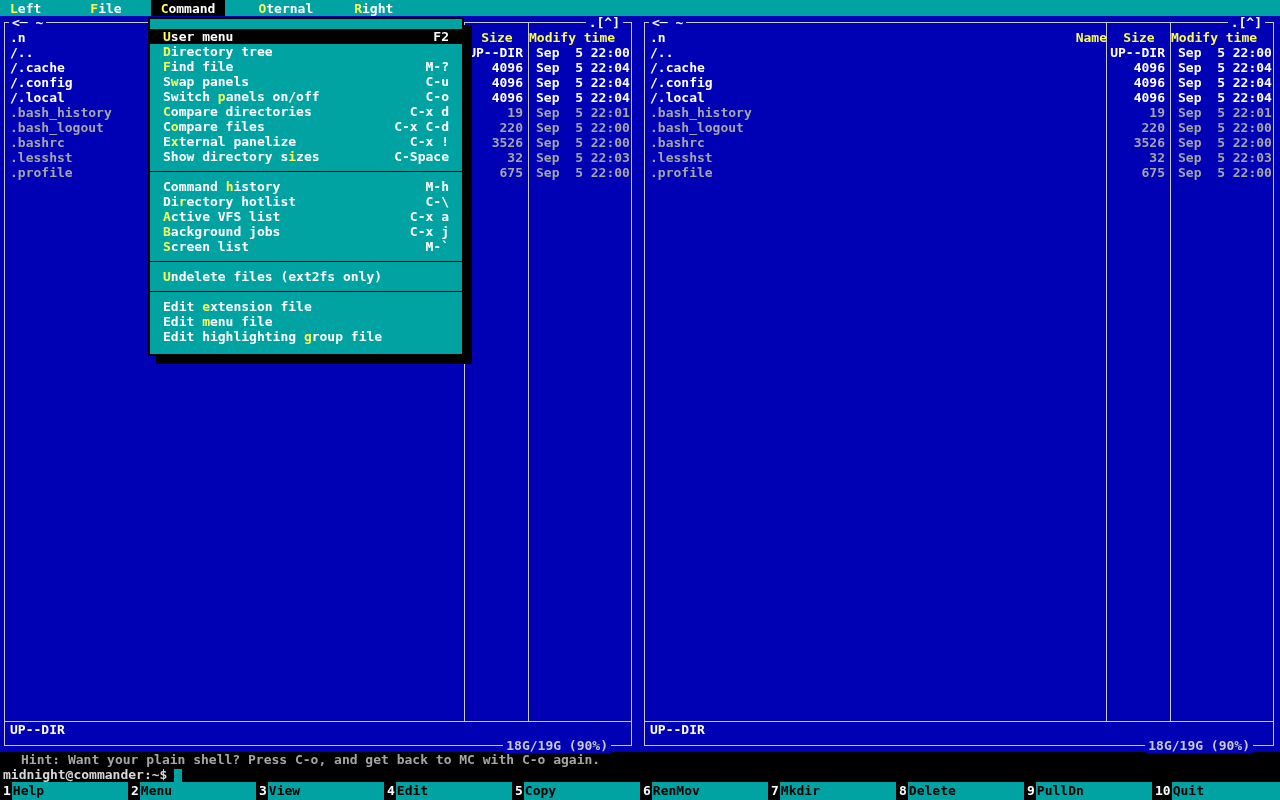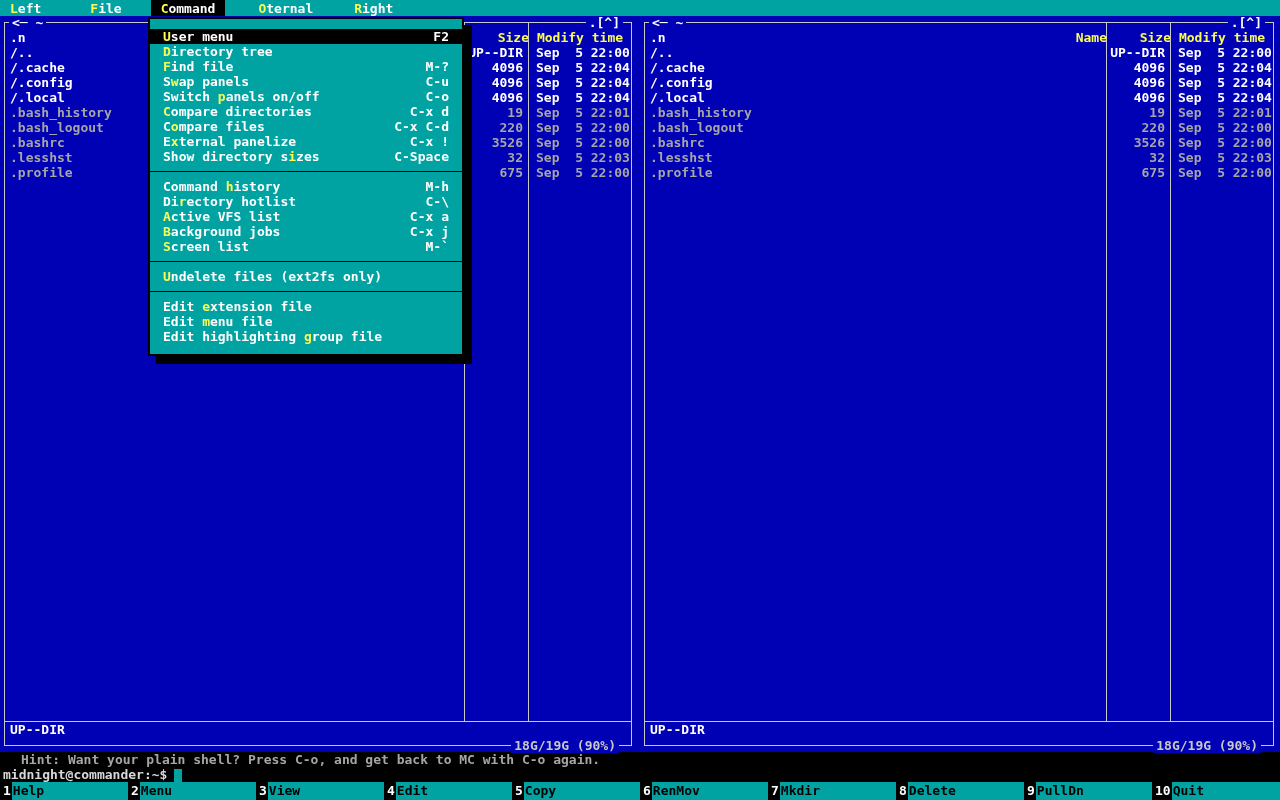--- a/index.html
+++ b/index.html
@@ -55,33 +55,33 @@
   }
   .panel-left{left:4px;width:628px}
   .panel-right{left:644px;width:630px}
   .row{display:flex;height:15px;line-height:15px}
   .cell-name{flex:1;padding-left:5px;overflow:hidden;white-space:pre}
   .cell-size{width:64px;text-align:right;padding-right:6px;white-space:pre}
   .cell-mtime{width:102px;padding-left:7px;white-space:pre}
   .phead .cell-name{position:relative}
   .phead .hcenter{position:absolute;left:0;right:0;top:0;text-align:right;color:var(--yellow)}
   .phead .sort{color:#fff}
-  .phead .cell-size{color:var(--yellow);text-align:right;padding-right:0}
-  .phead .cell-mtime{color:var(--yellow);text-align:center;padding-left:0}
+  .phead .cell-size{color:var(--yellow);text-align:center;padding-right:0}
+  .phead .cell-mtime{color:var(--yellow);padding-left:0}
   .file-row.dir{color:#fff}
   .file-row.hidden{color:var(--dim)}
   .spacer{flex:1}
   .ministatus{border-top:1px solid var(--frame);height:16px;line-height:15px;padding-left:5px;color:#fff}
   .vline{position:absolute;width:1px;top:0;bottom:23px;background:var(--frame)}
   .v1{right:166px}
   .v2{right:102px}
   .border-label{position:absolute;background:var(--blue);line-height:15px;padding:0 3px;white-space:pre}
   .path-label{top:-8px;left:4px;color:#fff}
   .corner-label{top:-8px;right:8px;color:#fff}
-  .free-label{bottom:-8px;right:12px;color:var(--frame)}
+  .free-label{bottom:-8px;right:20px;color:var(--frame)}
 
   
   .hint{position:absolute;top:752px;left:16px;width:1280px;height:15px;color:var(--dim);padding-left:5px;white-space:pre}
   .promptline{position:absolute;top:767px;left:0;width:1280px;height:15px;color:#d8d8d8;padding-left:3px;white-space:pre}
   .cursor{display:inline-block;width:8px;height:13px;background:var(--teal);margin-left:7px;vertical-align:text-bottom}
 
   
   .fbar{position:absolute;top:782px;left:0;width:1280px;height:18px;background:#000;display:flex;line-height:18px}
   .fkey{flex:1;display:flex;cursor:default}
   .fnum{color:#fff;background:#000;padding:0 1px 0 3px}

